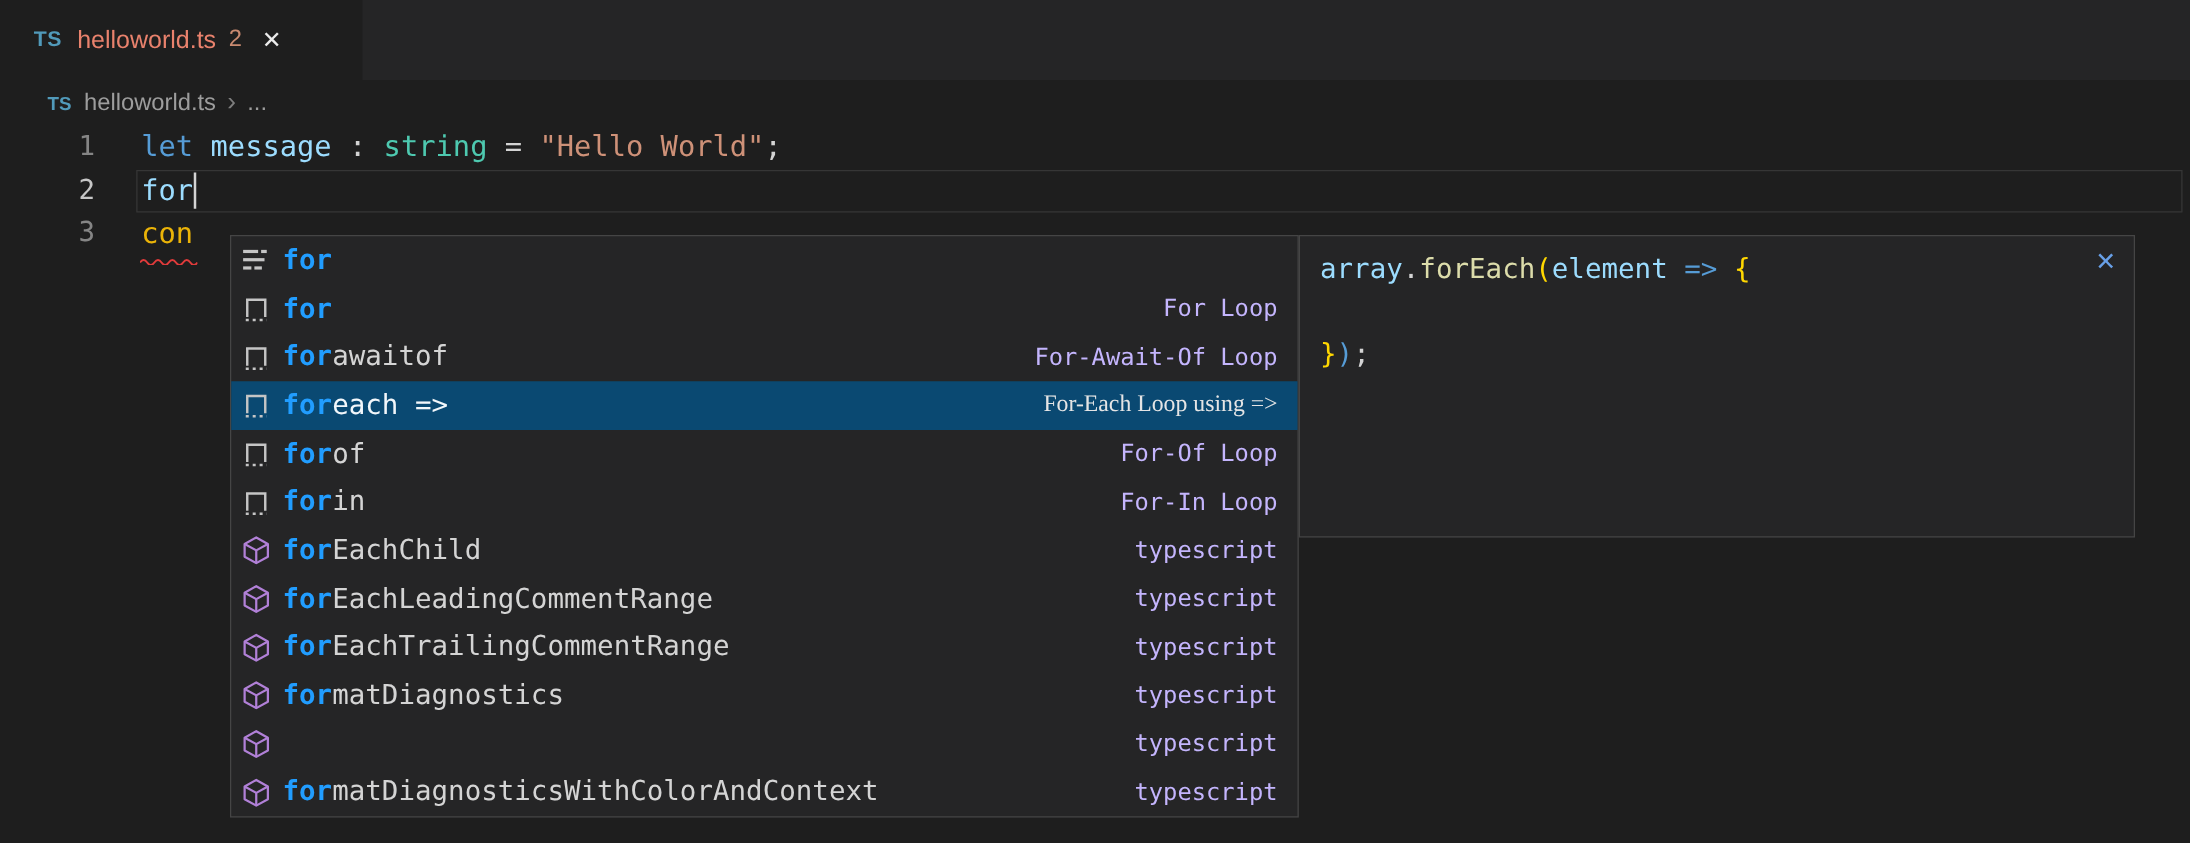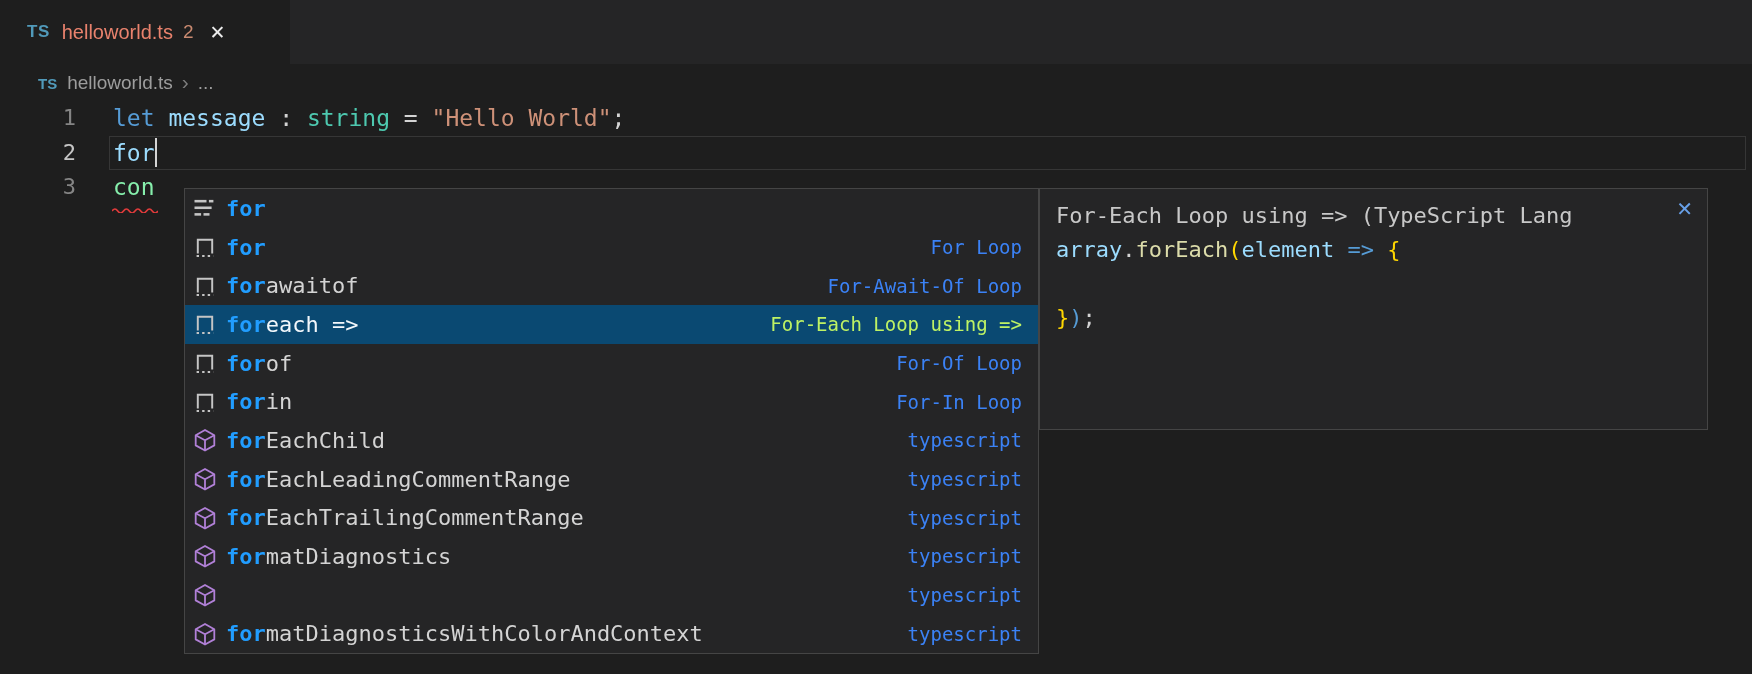--- a/index.html
+++ b/index.html
@@ -45,22 +45,22 @@
     position:absolute;left:184px;top:188px;width:855px;height:466px;
     background:#252526;border:1px solid #454545;box-sizing:border-box;
     display:flex;flex-direction:column;z-index:5;
   }
   .srow{flex:1 1 0;display:flex;align-items:center;padding:0 16px 0 6px;cursor:pointer;}
   .srow.sel{background:#0a4972;}
   .sicon{width:24px;height:24px;margin:0 9px 0 2px;flex:none;display:flex;align-items:center;}
   .slabel{font-family:"DejaVu Sans Mono",monospace;font-size:22px;color:#d4d4d4;white-space:pre;}
   .slabel .match{color:#219dff;font-weight:bold;}
   .srow.sel .slabel{color:#f2f7fb;}
-  .sdetail{margin-left:auto;font-family:"DejaVu Sans Mono",monospace;font-size:19px;color:#3b82f6;white-space:pre;}
-  .srow.sel .sdetail{color:#bef264;}
+  .sdetail{margin-left:auto;font-family:"DejaVu Sans Mono",monospace;font-size:19px;color:#c4b5fd;white-space:pre;}
+  .srow.sel .sdetail{color:#e5e5e5;font-family:Liberation Serif, serif;}
 
   
   .docpanel{
     position:absolute;left:1039px;top:188px;width:669px;height:242px;
     background:#252526;border:1px solid #454545;box-sizing:border-box;
     padding:10px 16px;z-index:4;
   }
   .doc-title{font-family:"DejaVu Sans Mono",monospace;font-size:22px;line-height:34px;
              color:#c8c8c8;white-space:pre;}
   .doc-code{}
@@ -92,21 +92,21 @@
     <div class="codeline" style="top: 0px;">
       <div class="ln">1</div>
       <div class="ltext"><span style="color: rgb(86, 156, 214);">let</span><span> </span><span style="color: rgb(156, 220, 254);">message</span><span style="color: rgb(212, 212, 212);"> : </span><span style="color: rgb(78, 201, 176);">string</span><span style="color: rgb(212, 212, 212);"> = </span><span style="color: rgb(206, 145, 120);">"Hello World"</span><span style="color: rgb(212, 212, 212);">;</span></div>
     </div>
     <div class="codeline" style="top: 34.5px;">
       <div class="ln active">2</div>
       <div class="ltext"><span style="color: rgb(156, 220, 254);">for</span></div>
     </div>
     <div class="codeline" style="top: 69px;">
       <div class="ln">3</div>
-      <div class="ltext"><span style="color: #86efac;">con</span></div>
+      <div class="ltext"><span style="color: #eab308;">con</span></div>
     </div>
   </div>
 <div class="cursor"></div>
 <div class="squiggle">
   <svg width="46" height="7" viewBox="0 0 46 7">
     <path d="M0 5 Q2.9 1 5.75 5 T11.5 5 T17.25 5 T23 5 T28.75 5 T34.5 5 T40.25 5 T46 5" stroke="#e13b3b" stroke-width="1.6" fill="none"></path>
   </svg>
 </div>
 
 <div class="suggest" id="suggest">
@@ -230,20 +230,19 @@
           <path d="M8 1.3 L14.2 4.8 V11.6 L8 15 L1.8 11.6 V4.8 Z"></path>
           <path d="M1.8 4.8 L8 8.2 L14.2 4.8 M8 8.2 V15"></path>
         </svg>
       </span>
     <span class="slabel"><span class="match">for</span><span class="rest">matDiagnosticsWithColorAndContext</span></span>
     <span class="sdetail">typescript</span>
   </div>
   </div>
 
 <div class="docpanel">
-  <div class="doc-title">For-Each Loop using =&gt; (TypeScript Lang</div>
   <div class="doc-code" id="doccode">
       <div class="doc-codeline"><span style="color: rgb(156, 220, 254);">array</span><span style="color: rgb(212, 212, 212);">.</span><span style="color: rgb(220, 220, 170);">forEach</span><span style="color: rgb(255, 215, 0);">(</span><span style="color: rgb(156, 220, 254);">element</span><span> </span><span style="color: rgb(86, 156, 214);">=&gt;</span><span> </span><span style="color: rgb(255, 215, 0);">{</span></div>
       <div class="doc-codeline"></div>
       <div class="doc-codeline"><span style="color: rgb(255, 215, 0);">}</span><span style="color: rgb(86, 156, 214);">)</span><span style="color: rgb(212, 212, 212);">;</span></div>
     </div>
   <span class="doc-close">✕</span>
 </div>
 
 </body></html>

